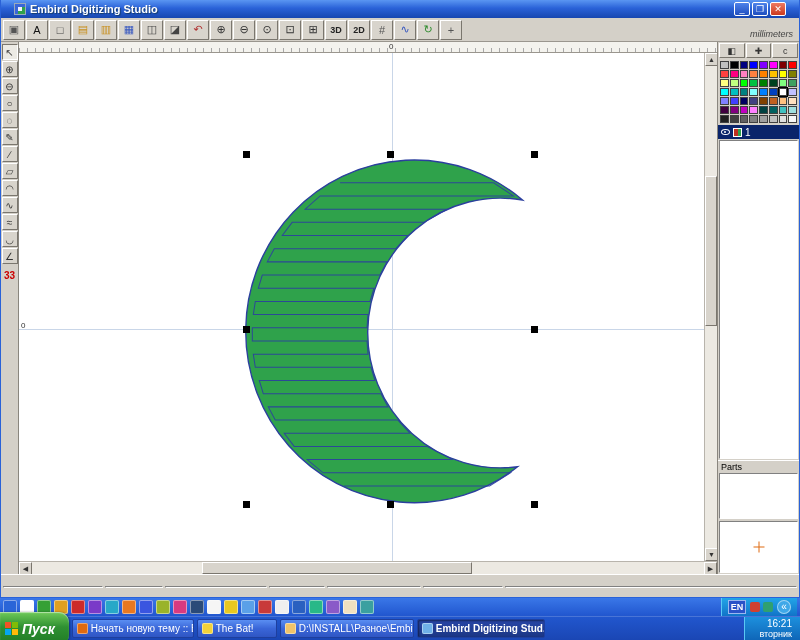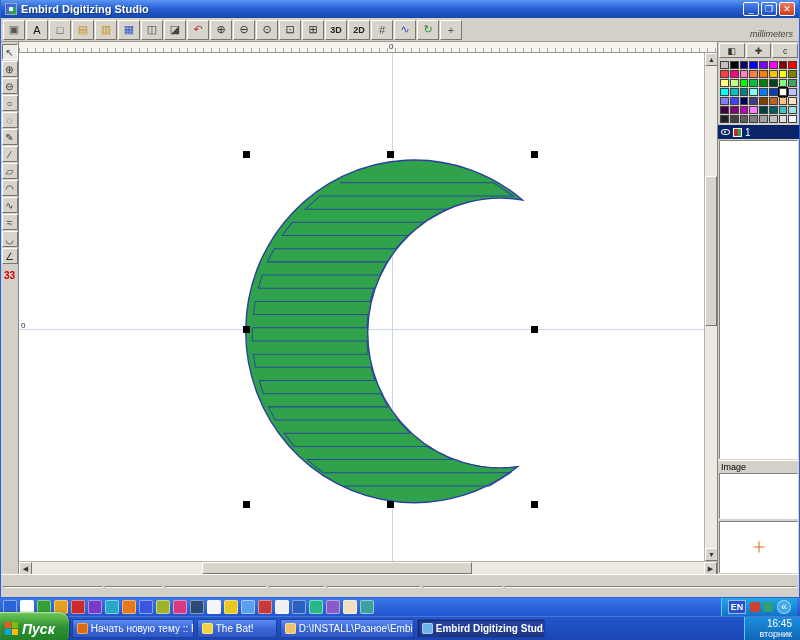--- a/index.html
+++ b/index.html
@@ -3,21 +3,21 @@
 <meta charset="utf-8">
 <style>
   * { box-sizing:border-box; margin:0; padding:0; }
   html,body { width:800px; height:640px; }
   body { font-family:"Liberation Sans", sans-serif; background:#000; }
   #app { position:relative; width:800px; height:640px; overflow:hidden; }
 
   
   .window { position:absolute; left:0; right:0; top:0; bottom:42px; display:flex; flex-direction:column;
             background:#d4d0c8; border:1px solid #2a62d8; border-top:none; }
-  .titlebar { height:18px; flex:none; display:flex; align-items:center; gap:4px; padding:0 4px;
+  .titlebar { height:18px; flex:none; display:flex; align-items:center; gap:4px; padding:0 13px;
               background:linear-gradient(180deg,#5a96f2 0%,#2a62d8 45%,#1747b0 100%); }
   .appicon { width:12px; height:12px; flex:none; background:#f0f0ff; border:1px solid #9ab;
              box-shadow: inset 3px 3px 0 #3a66d8, inset -3px -3px 0 #2fa24b; }
   .title { color:#fff; font-weight:bold; font-size:11px; text-shadow:1px 1px 1px #123a6a; white-space:nowrap; }
   .winbtns { margin-left:auto; display:flex; gap:2px; }
   .winbtn { width:16px; height:14px; border:1px solid #fff; border-radius:2px; color:#fff; font-size:9px;
             line-height:12px; text-align:center; background:linear-gradient(#4d82ea,#1f4ec0); cursor:default; }
   .winbtn.close { background:linear-gradient(#ee7a62,#cc3a1e); }
 
   .menubar { height:16px; flex:none; display:flex; align-items:center; padding-left:2px; font-size:11px;
@@ -295,21 +295,21 @@
             <div class="pcell" style="background: rgb(224, 224, 224);"></div>
             <div class="pcell" style="background: rgb(248, 248, 248);"></div>
           </div>
         <div class="rp-objectrow">
           <span class="eye"></span>
           <span class="chip" id="obj-chip" style="background: linear-gradient(90deg, rgb(192, 48, 32) 50%, rgb(47, 162, 75) 50%);"></span>
           <span>1</span>
         </div>
         <div class="rp-list"></div>
         <div class="rp-parts-header">
-          <span>Image</span>
+          <span>Parts</span>
         </div>
         <div class="rp-parts"></div>
         <div class="rp-preview">
           <div class="cross"></div>
         </div>
       </div>
 
     </div>
 
     <div class="statusbar">
@@ -384,18 +384,18 @@
           <div class="taskbtn" style="width: 134px;">
             <div class="ticon" style="background: rgb(240, 195, 106);"></div>
             <span>D:\INSTALL\Разное\Embird</span>
           </div>
           <div class="taskbtn active" style="width: 128px;">
             <div class="ticon" style="background: rgb(111, 176, 232);"></div>
             <span>Embird Digitizing Stud...</span>
           </div>
         </span>
       <div class="clock">
-        <span class="t">16:45</span>
+        <span class="t">16:21</span>
         <span>вторник</span>
       </div>
     </div>
   </div>
 </div>
 
 </body></html>

